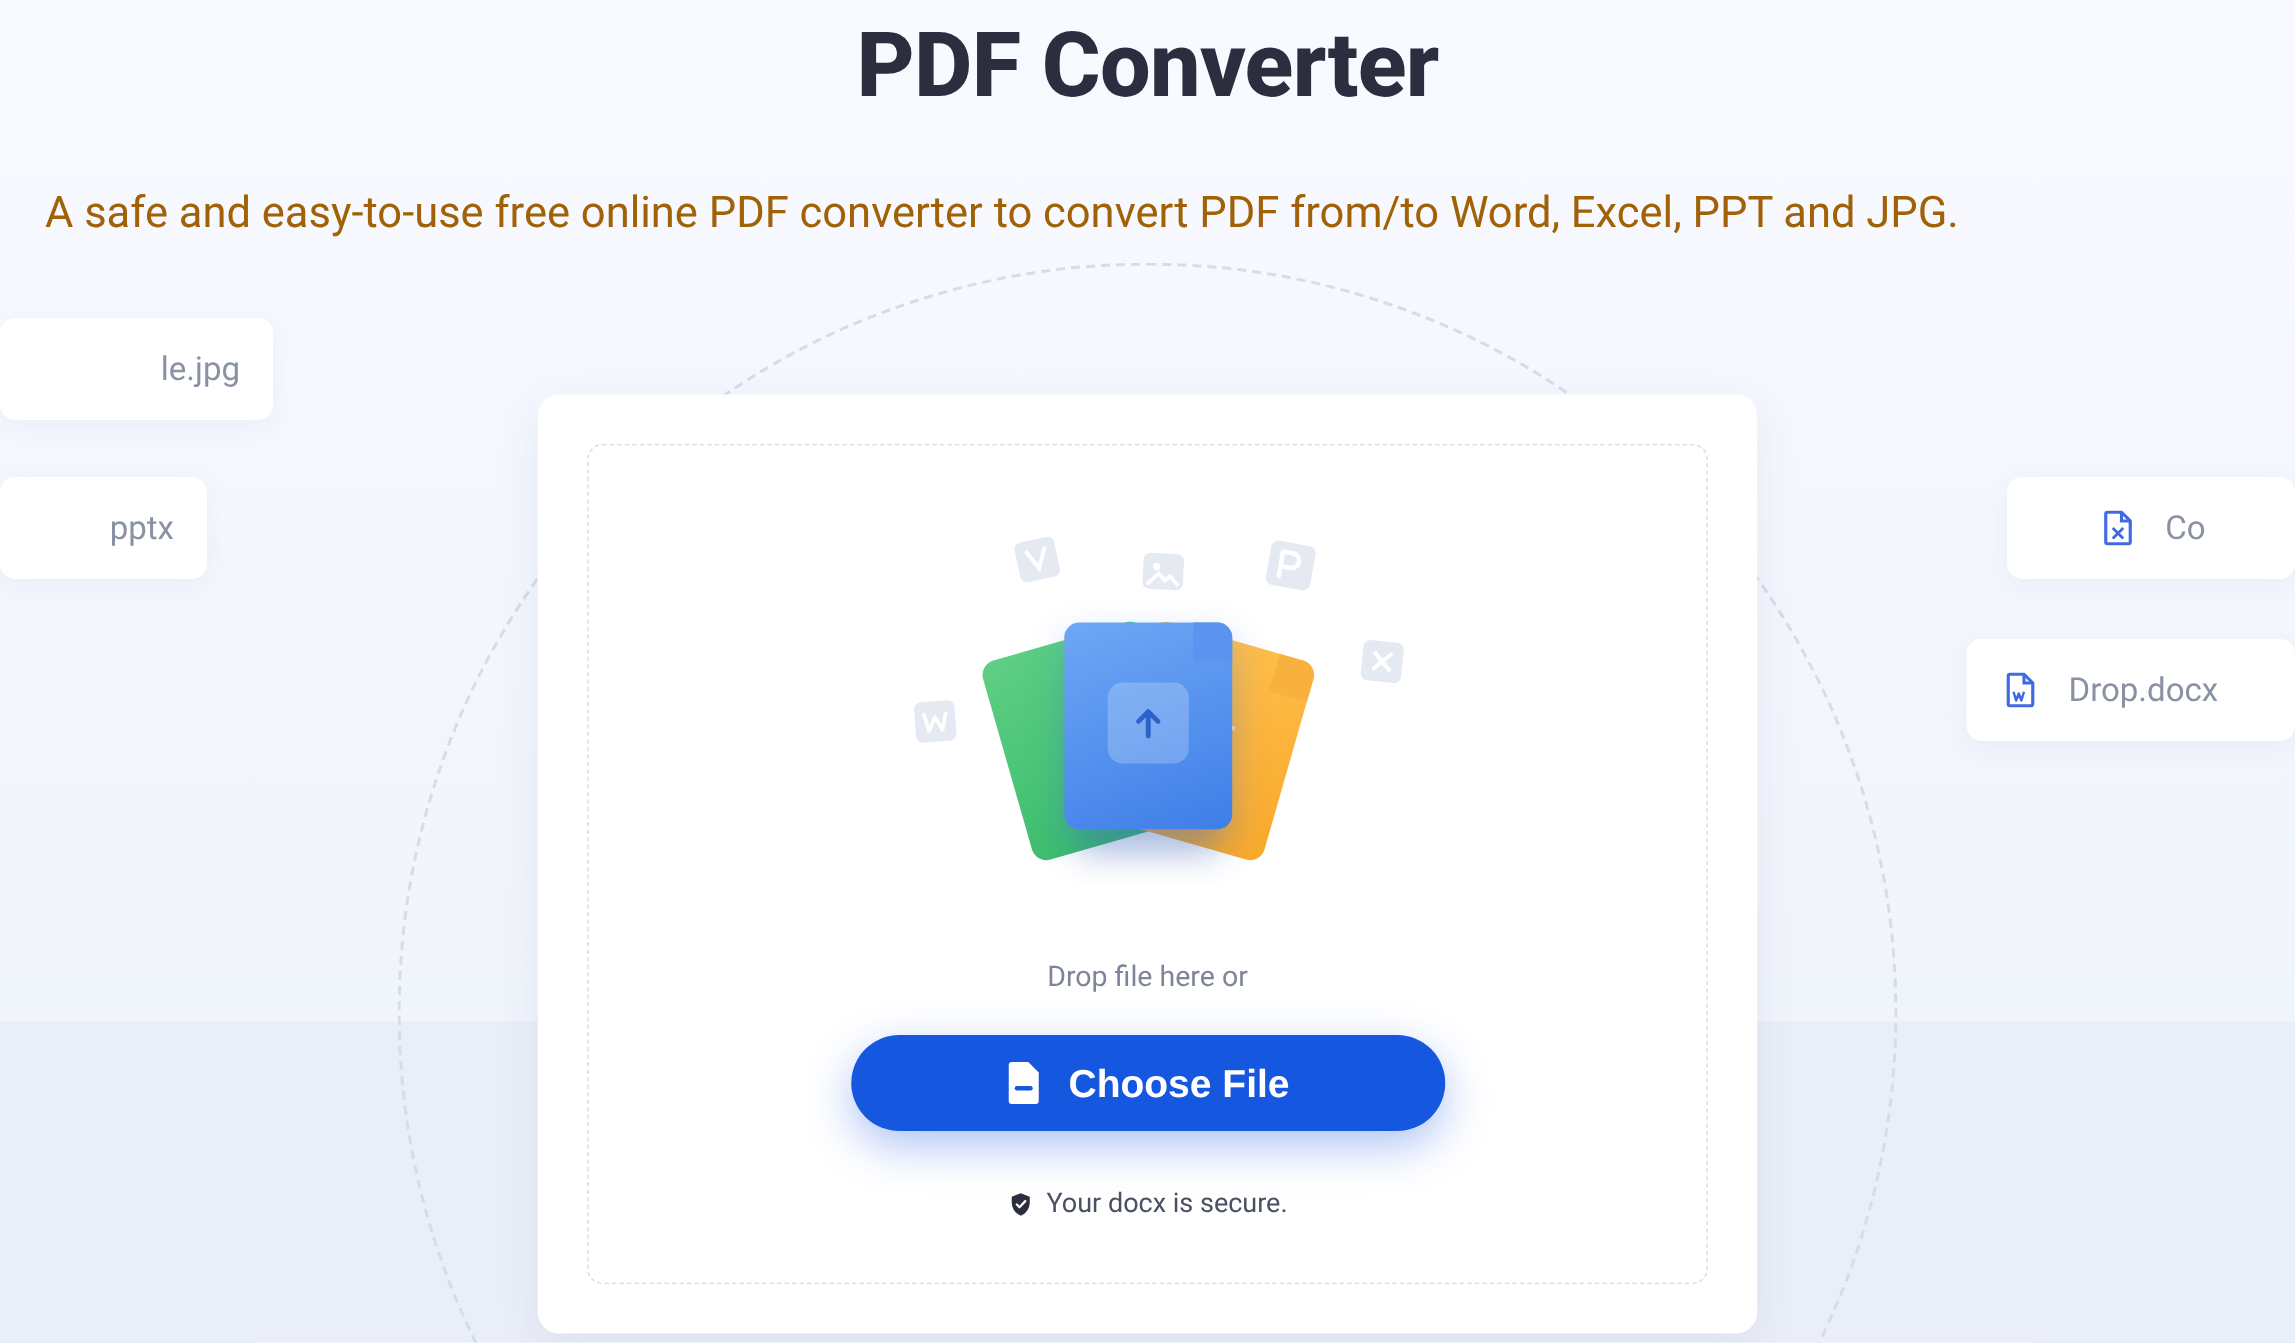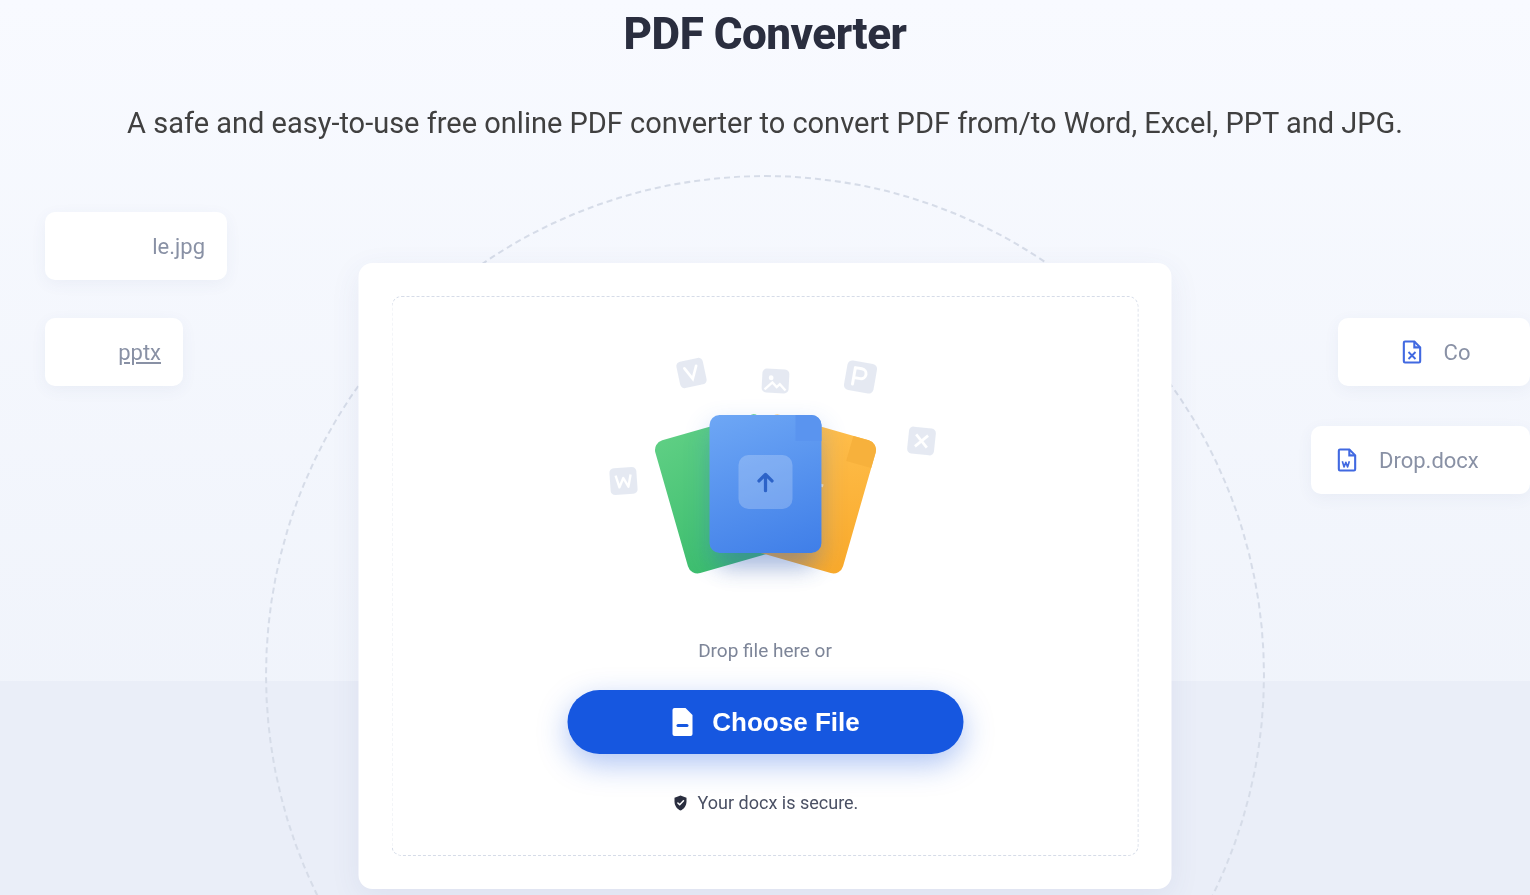--- a/index.html
+++ b/index.html
@@ -21,31 +21,30 @@
       left: 50%;
       transform: translateX(-50%);
       width: 1000px;
       height: 1000px;
       border: 2px dashed #d6dce8;
       border-radius: 50%;
       pointer-events: none;
     }
     .page-title {
       text-align: center;
-      font-size: 44px;
+      font-size: 60px;
       font-weight: 800;
       color: #2a2e3f;
       margin-top: 8px;
       letter-spacing: -0.5px;
     }
     .page-subtitle {
-      text-align: center;
       font-size: 29px;
       font-weight: 400;
-      color: #404040;
+      color: #a16207;
       margin-top: 46px;
       padding: 0 30px;
     }
     .main-card {
       position: absolute;
       top: 263px;
       left: 50%;
       transform: translateX(-50%);
       width: 813px;
       background: #ffffff;
@@ -186,24 +185,23 @@
       background: #ffffff;
       border-radius: 10px;
       box-shadow: 0 4px 16px rgba(60, 80, 140, 0.06);
       display: flex;
       align-items: center;
       padding: 0 22px;
       gap: 18px;
       height: 68px;
       font-size: 22px;
       color: #8991a5;
-      margin-left: 45px;
     }
     .side-chip.chip-a { top: 212px; left: 0; width: 182px; justify-content: flex-end; padding-right: 22px;}
-    .side-chip.chip-b { top: 318px; left: 0; width: 138px; justify-content: flex-end; padding-right: 22px; text-decoration: underline;}
+    .side-chip.chip-b { top: 318px; left: 0; width: 138px; justify-content: flex-end; padding-right: 22px;}
     .side-chip.chip-c { top: 318px; right: 0; width: 192px; justify-content: center;}
     .side-chip.chip-d { top: 426px; right: 0; width: 219px; justify-content: flex-start;}
     .side-chip svg { width: 28px; height: 28px; flex-shrink: 0;}
     .bottom-band {
       position: absolute;
       bottom: 0;
       left: 0;
       right: 0;
       height: 214px;
       background: #eaeef8;

